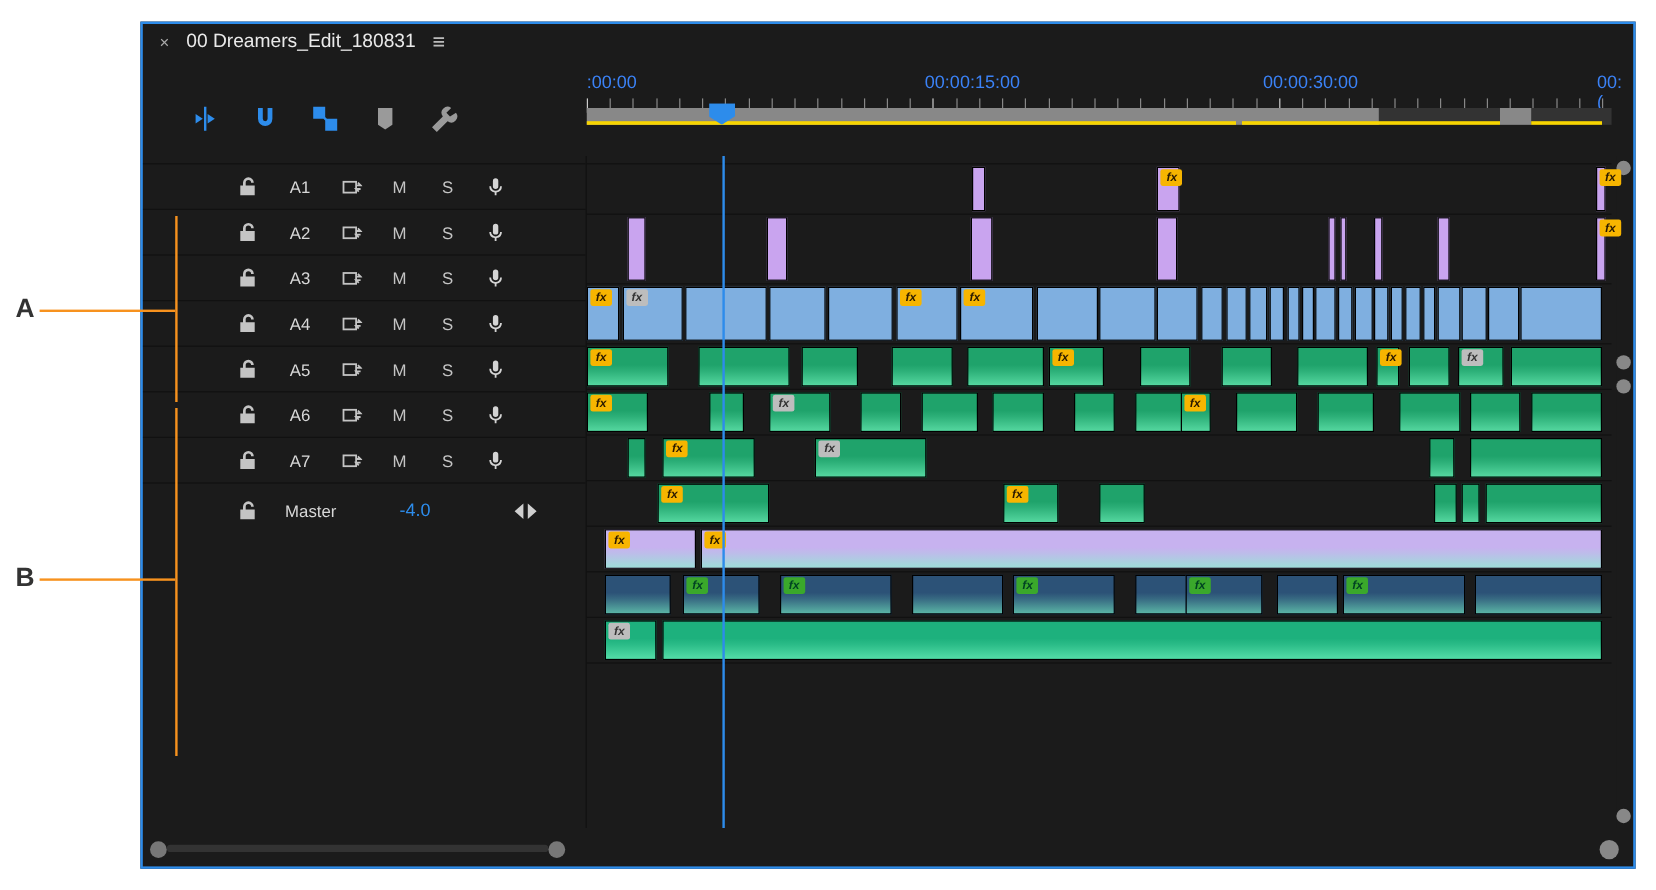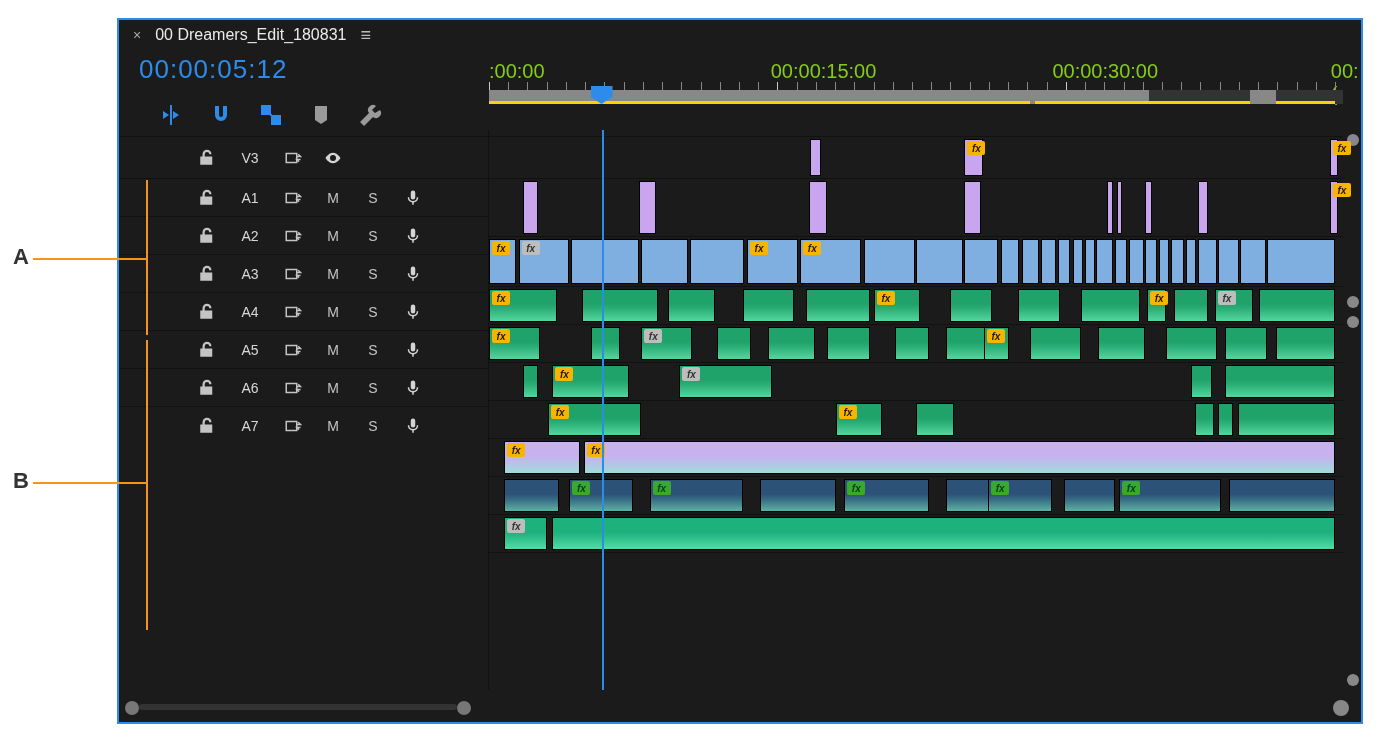--- a/index.html
+++ b/index.html
@@ -79,22 +79,22 @@
 
   .upper-right {
     flex: 1;
     position: relative;
     height: 100%;
   }
   .time-ruler {
     position: absolute;
     top: 10px; left: 0; right: 18px;
     height: 46px;
-    color: #84cc16;
-    font-size: 20px;
+    color: #3b82f6;
+    font-size: 15px;
   }
   .time-mark { position: absolute; top: 0; }
   .tick-row {
     position: absolute; top: 22px; left:0; right:0; height: 12px;
   }
   .tick-row div {
     position:absolute; top:0; width:1px; height:8px; background:#888;
   }
   .tick-row div.major { height:12px; background:#ccc; }
 
@@ -235,21 +235,20 @@
 <div class="panel-frame">
 
   <div class="panel-tab-row">
     <span class="close-x">×</span>
     <span class="seq-name">00 Dreamers_Edit_180831</span>
     <span class="menu-icon">≡</span>
   </div>
 
   <div class="upper-row">
     <div class="upper-left">
-      <div class="timecode">00:00:05:12</div>
       <div class="toolbelt">
         <svg class="tool-icon active" viewBox="0 0 24 24">
             <path d="M4 8l6 4-6 4zM14 8l6 4-6 4zM11 2v20h2V2z"></path>
           </svg>
         <svg class="tool-icon magnet-icon" viewBox="0 0 24 24">
             <path d="M6 3v9a6 6 0 0012 0V3h-4v9a2 2 0 01-4 0V3z"></path>
           </svg>
         <svg class="tool-icon linked-icon" viewBox="0 0 24 24">
             <path d="M3 3h8v8H3zM13 13h8v8h-8zM9 9l6 6" stroke="#2d8ceb" stroke-width="2" fill="#2d8ceb"></path>
           </svg>
@@ -323,185 +322,178 @@
           <div class="yellow" style="left: 786.78px; width: 59.22px;"></div>
         </div>
       <div class="playhead-flag" id="playhead-flag" style="left: 101.518px; top: 36px;"></div>
     </div>
   </div>
 
   <div class="main-split">
     <div class="track-headers" id="track-headers">
 
     <div class="spacer-top"></div>
-        <div class="thead v3">
+        <div class="thead">
           <span class="tbtn">
             <svg class="lock-icon" viewBox="0 0 24 24">
               <path fill="#c4c4c4" d="M6 10V7a6 6 0 1112 0h-3a3 3 0 00-6 0v3h10v11H3V10z"></path>
             </svg>
           </span>
-          <span class="tlabel">V3</span>
+          <span class="tlabel">A1</span>
           <span class="tbtn">
             <svg class="sync-icon" viewBox="0 0 24 24">
               <rect x="3" y="6" width="14" height="12" fill="none" stroke="#c4c4c4" stroke-width="2"></rect>
               <path d="M17 10h5l-3-3m3 7h-5l3 3" stroke="#c4c4c4" stroke-width="2" fill="none"></path>
             </svg>
           </span>
-          <span class="tbtn">
-            <svg class="eye-icon" viewBox="0 0 24 24">
-              <path fill="#d4d4d4" d="M12 5C6 5 2 12 2 12s4 7 10 7 10-7 10-7-4-7-10-7zm0 11a4 4 0 110-8 4 4 0 010 8z"></path>
+          <span class="tbtn">M</span>
+          <span class="tbtn">S</span>
+          <span class="tbtn">
+            <svg class="mic-icon" viewBox="0 0 24 24">
+              <path fill="#d4d4d4" d="M12 14a3 3 0 003-3V5a3 3 0 00-6 0v6a3 3 0 003 3zm5-3a5 5 0 01-10 0H5a7 7 0 006 6.9V21h2v-3.1A7 7 0 0019 11z"></path>
             </svg>
           </span>
         </div>
         <div class="thead">
           <span class="tbtn">
             <svg class="lock-icon" viewBox="0 0 24 24">
               <path fill="#c4c4c4" d="M6 10V7a6 6 0 1112 0h-3a3 3 0 00-6 0v3h10v11H3V10z"></path>
             </svg>
           </span>
-          <span class="tlabel">A1</span>
+          <span class="tlabel">A2</span>
           <span class="tbtn">
             <svg class="sync-icon" viewBox="0 0 24 24">
               <rect x="3" y="6" width="14" height="12" fill="none" stroke="#c4c4c4" stroke-width="2"></rect>
               <path d="M17 10h5l-3-3m3 7h-5l3 3" stroke="#c4c4c4" stroke-width="2" fill="none"></path>
             </svg>
           </span>
           <span class="tbtn">M</span>
           <span class="tbtn">S</span>
           <span class="tbtn">
             <svg class="mic-icon" viewBox="0 0 24 24">
               <path fill="#d4d4d4" d="M12 14a3 3 0 003-3V5a3 3 0 00-6 0v6a3 3 0 003 3zm5-3a5 5 0 01-10 0H5a7 7 0 006 6.9V21h2v-3.1A7 7 0 0019 11z"></path>
             </svg>
           </span>
         </div>
         <div class="thead">
           <span class="tbtn">
             <svg class="lock-icon" viewBox="0 0 24 24">
               <path fill="#c4c4c4" d="M6 10V7a6 6 0 1112 0h-3a3 3 0 00-6 0v3h10v11H3V10z"></path>
             </svg>
           </span>
-          <span class="tlabel">A2</span>
+          <span class="tlabel">A3</span>
           <span class="tbtn">
             <svg class="sync-icon" viewBox="0 0 24 24">
               <rect x="3" y="6" width="14" height="12" fill="none" stroke="#c4c4c4" stroke-width="2"></rect>
               <path d="M17 10h5l-3-3m3 7h-5l3 3" stroke="#c4c4c4" stroke-width="2" fill="none"></path>
             </svg>
           </span>
           <span class="tbtn">M</span>
           <span class="tbtn">S</span>
           <span class="tbtn">
             <svg class="mic-icon" viewBox="0 0 24 24">
               <path fill="#d4d4d4" d="M12 14a3 3 0 003-3V5a3 3 0 00-6 0v6a3 3 0 003 3zm5-3a5 5 0 01-10 0H5a7 7 0 006 6.9V21h2v-3.1A7 7 0 0019 11z"></path>
             </svg>
           </span>
         </div>
         <div class="thead">
           <span class="tbtn">
             <svg class="lock-icon" viewBox="0 0 24 24">
               <path fill="#c4c4c4" d="M6 10V7a6 6 0 1112 0h-3a3 3 0 00-6 0v3h10v11H3V10z"></path>
             </svg>
           </span>
-          <span class="tlabel">A3</span>
+          <span class="tlabel">A4</span>
           <span class="tbtn">
             <svg class="sync-icon" viewBox="0 0 24 24">
               <rect x="3" y="6" width="14" height="12" fill="none" stroke="#c4c4c4" stroke-width="2"></rect>
               <path d="M17 10h5l-3-3m3 7h-5l3 3" stroke="#c4c4c4" stroke-width="2" fill="none"></path>
             </svg>
           </span>
           <span class="tbtn">M</span>
           <span class="tbtn">S</span>
           <span class="tbtn">
             <svg class="mic-icon" viewBox="0 0 24 24">
               <path fill="#d4d4d4" d="M12 14a3 3 0 003-3V5a3 3 0 00-6 0v6a3 3 0 003 3zm5-3a5 5 0 01-10 0H5a7 7 0 006 6.9V21h2v-3.1A7 7 0 0019 11z"></path>
             </svg>
           </span>
         </div>
         <div class="thead">
           <span class="tbtn">
             <svg class="lock-icon" viewBox="0 0 24 24">
               <path fill="#c4c4c4" d="M6 10V7a6 6 0 1112 0h-3a3 3 0 00-6 0v3h10v11H3V10z"></path>
             </svg>
           </span>
-          <span class="tlabel">A4</span>
+          <span class="tlabel">A5</span>
           <span class="tbtn">
             <svg class="sync-icon" viewBox="0 0 24 24">
               <rect x="3" y="6" width="14" height="12" fill="none" stroke="#c4c4c4" stroke-width="2"></rect>
               <path d="M17 10h5l-3-3m3 7h-5l3 3" stroke="#c4c4c4" stroke-width="2" fill="none"></path>
             </svg>
           </span>
           <span class="tbtn">M</span>
           <span class="tbtn">S</span>
           <span class="tbtn">
             <svg class="mic-icon" viewBox="0 0 24 24">
               <path fill="#d4d4d4" d="M12 14a3 3 0 003-3V5a3 3 0 00-6 0v6a3 3 0 003 3zm5-3a5 5 0 01-10 0H5a7 7 0 006 6.9V21h2v-3.1A7 7 0 0019 11z"></path>
             </svg>
           </span>
         </div>
         <div class="thead">
           <span class="tbtn">
             <svg class="lock-icon" viewBox="0 0 24 24">
               <path fill="#c4c4c4" d="M6 10V7a6 6 0 1112 0h-3a3 3 0 00-6 0v3h10v11H3V10z"></path>
             </svg>
           </span>
-          <span class="tlabel">A5</span>
+          <span class="tlabel">A6</span>
           <span class="tbtn">
             <svg class="sync-icon" viewBox="0 0 24 24">
               <rect x="3" y="6" width="14" height="12" fill="none" stroke="#c4c4c4" stroke-width="2"></rect>
               <path d="M17 10h5l-3-3m3 7h-5l3 3" stroke="#c4c4c4" stroke-width="2" fill="none"></path>
             </svg>
           </span>
           <span class="tbtn">M</span>
           <span class="tbtn">S</span>
           <span class="tbtn">
             <svg class="mic-icon" viewBox="0 0 24 24">
               <path fill="#d4d4d4" d="M12 14a3 3 0 003-3V5a3 3 0 00-6 0v6a3 3 0 003 3zm5-3a5 5 0 01-10 0H5a7 7 0 006 6.9V21h2v-3.1A7 7 0 0019 11z"></path>
             </svg>
           </span>
         </div>
         <div class="thead">
           <span class="tbtn">
             <svg class="lock-icon" viewBox="0 0 24 24">
               <path fill="#c4c4c4" d="M6 10V7a6 6 0 1112 0h-3a3 3 0 00-6 0v3h10v11H3V10z"></path>
             </svg>
           </span>
-          <span class="tlabel">A6</span>
+          <span class="tlabel">A7</span>
           <span class="tbtn">
             <svg class="sync-icon" viewBox="0 0 24 24">
               <rect x="3" y="6" width="14" height="12" fill="none" stroke="#c4c4c4" stroke-width="2"></rect>
               <path d="M17 10h5l-3-3m3 7h-5l3 3" stroke="#c4c4c4" stroke-width="2" fill="none"></path>
             </svg>
           </span>
           <span class="tbtn">M</span>
           <span class="tbtn">S</span>
           <span class="tbtn">
             <svg class="mic-icon" viewBox="0 0 24 24">
               <path fill="#d4d4d4" d="M12 14a3 3 0 003-3V5a3 3 0 00-6 0v6a3 3 0 003 3zm5-3a5 5 0 01-10 0H5a7 7 0 006 6.9V21h2v-3.1A7 7 0 0019 11z"></path>
             </svg>
           </span>
         </div>
-        <div class="thead">
+        <div class="thead master">
           <span class="tbtn">
             <svg class="lock-icon" viewBox="0 0 24 24">
               <path fill="#c4c4c4" d="M6 10V7a6 6 0 1112 0h-3a3 3 0 00-6 0v3h10v11H3V10z"></path>
             </svg>
           </span>
-          <span class="tlabel">A7</span>
-          <span class="tbtn">
-            <svg class="sync-icon" viewBox="0 0 24 24">
-              <rect x="3" y="6" width="14" height="12" fill="none" stroke="#c4c4c4" stroke-width="2"></rect>
-              <path d="M17 10h5l-3-3m3 7h-5l3 3" stroke="#c4c4c4" stroke-width="2" fill="none"></path>
-            </svg>
-          </span>
-          <span class="tbtn">M</span>
-          <span class="tbtn">S</span>
-          <span class="tbtn">
-            <svg class="mic-icon" viewBox="0 0 24 24">
-              <path fill="#d4d4d4" d="M12 14a3 3 0 003-3V5a3 3 0 00-6 0v6a3 3 0 003 3zm5-3a5 5 0 01-10 0H5a7 7 0 006 6.9V21h2v-3.1A7 7 0 0019 11z"></path>
-            </svg>
-          </span>
+          <span class="tlabel" style="width:60px">Master</span>
+          <span class="master-val">-4.0</span>
+          <span class="mix-icon"><svg viewBox="0 0 24 18" width="22" height="18">
+              <path fill="#cfcfcf" d="M2 9l8-7v14zM22 9l-8-7v14z"></path>
+            </svg></span>
         </div>
       </div>
     <div class="timeline-area" id="timeline-area">
       <div class="playhead-line" id="playhead-line" style="left: 112.518px; height: 560px;"></div>
       <div class="vscroll">
         <div class="nub" style="top:4px;"></div>
         <div class="nub" style="top:166px;"></div>
         <div class="nub" style="top:186px;"></div>
         <div class="nub" style="bottom:4px;"></div>
       </div>

